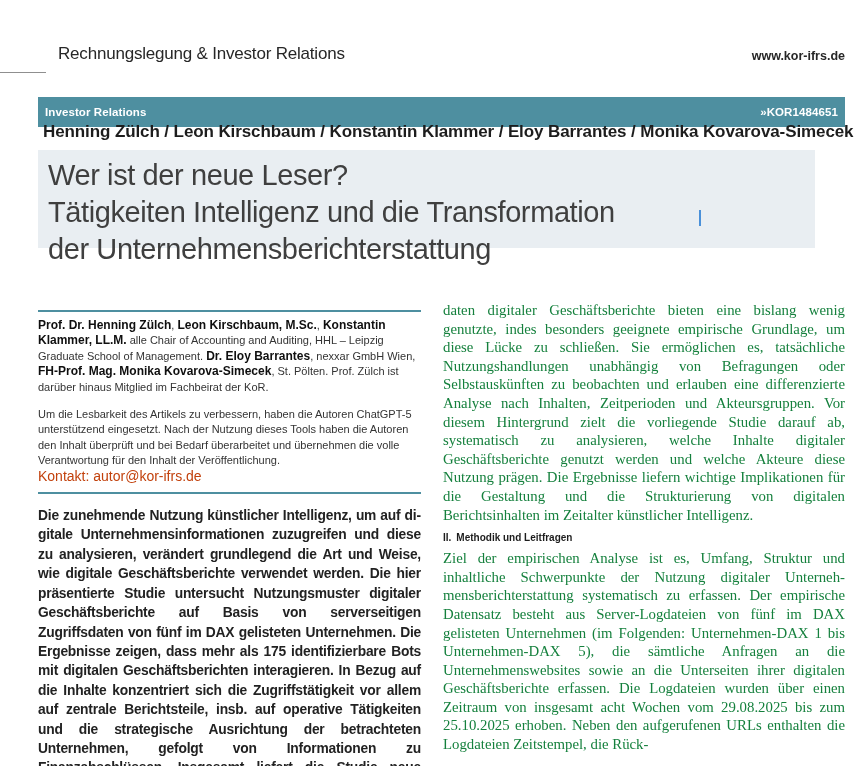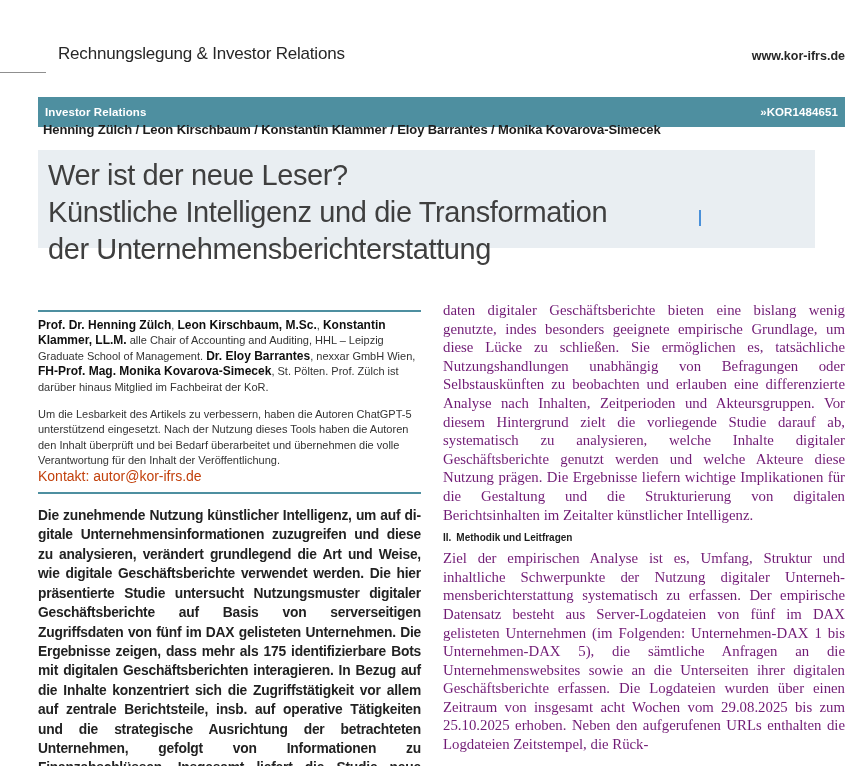--- a/index.html
+++ b/index.html
@@ -20,21 +20,21 @@
   
   .cat-bar{
     position:absolute;left:38px;top:97px;width:807px;height:20px;
     background:#4e8fa0;display:flex;align-items:center;justify-content:space-between;
     box-sizing:border-box;padding:15px 7px;
   }
   .cat-bar span{font-size:11.5px;font-weight:700;color:#ffffff;letter-spacing:0.1px;}
   
   .authors-line{
     position:absolute;left:43px;top:122px;
-    font-size:13px;font-weight:700;color:#1d1d1d;letter-spacing:-0.1px;
+    font-size:17px;font-weight:700;color:#1d1d1d;letter-spacing:-0.1px;
   }
   
   .title-box{
     position:absolute;left:38px;top:150px;width:777px;height:98px;
     background:#e9eef2;box-sizing:border-box;padding:7px 0 0 10px;
   }
   .title-line{
     font-size:29px;line-height:37px;font-weight:300;color:#3f3f3f;letter-spacing:-0.4px;
   }
   .text-cursor{position:absolute;left:699px;top:210px;width:2px;height:16px;background:#4a90d9;}
@@ -49,21 +49,21 @@
   .contact-line{font-weight:400;font-size:14px;color:#c2410c;}
   .abstract{
     margin-top:12px;font-size:13.8px;line-height:19.4px;font-weight:600;color:#222;
     text-align:justify;letter-spacing:-0.2px;
     hyphens:manual;-webkit-hyphens:manual;
   }
   
   .col-right{position:absolute;left:443px;top:301px;width:402px;}
   .serif-p{
     font-family:"Liberation Serif",serif;font-size:14.8px;line-height:18.6px;
-    color:#701a75;text-align:justify;margin:0;
+    color:#15803d;text-align:justify;margin:0;
     hyphens:manual;-webkit-hyphens:manual;
   }
   .section-heading{
     font-family:"Liberation Sans",sans-serif;font-size:10px;font-weight:700;color:#1d1d1d;
     margin:8px 0 6px 0;
   }
 </style>
 </head>
 <body>
 
@@ -75,21 +75,21 @@
 
   <div class="cat-bar">
     <span>Investor Relations</span>
     <span>»KOR1484651</span>
   </div>
 
   <div class="authors-line">Henning Zülch / Leon Kirschbaum / Konstantin Klammer / Eloy Barrantes / Monika Kovarova-Simecek</div>
 
   <div class="title-box">
     <div class="title-line">Wer ist der neue Leser?</div>
-    <div class="title-line">Künstliche Intelligenz und die Transformation</div>
+    <div class="title-line">Tätigkeiten Intelligenz und die Transformation</div>
     <div class="title-line">der Unternehmensberichterstattung</div>
   </div>
   <div class="text-cursor"></div>
 
   <div class="col-left">
     <div class="author-box">
       <div><span class="seg-bold">Prof. Dr. Henning Zülch</span><span>, </span><span class="seg-bold">Leon Kirschbaum, M.Sc.</span><span>, </span><span class="seg-bold">Konstantin Klammer, LL.M.</span><span> alle Chair of Accounting and Auditing, HHL – Leipzig Graduate School of Management. </span><span class="seg-bold">Dr. Eloy Barrantes</span><span>, nexxar GmbH Wien, </span><span class="seg-bold">FH-Prof. Mag. Monika Kovarova-Simecek</span><span>, St. Pölten. Prof. Zülch ist darüber hinaus Mitglied im Fachbeirat der KoR.</span></div>
       <div class="ai-note">Um die Lesbarkeit des Artikels zu verbessern, haben die Autoren ChatGPT-5 unterstützend eingesetzt. Nach der Nutzung dieses Tools haben die Autoren den Inhalt überprüft und bei Bedarf überarbeitet und übernehmen die volle Verantwortung für den Inhalt der Veröffentlichung.</div>
       <div class="contact-line">Kontakt: autor@kor-ifrs.de</div>
     </div>

